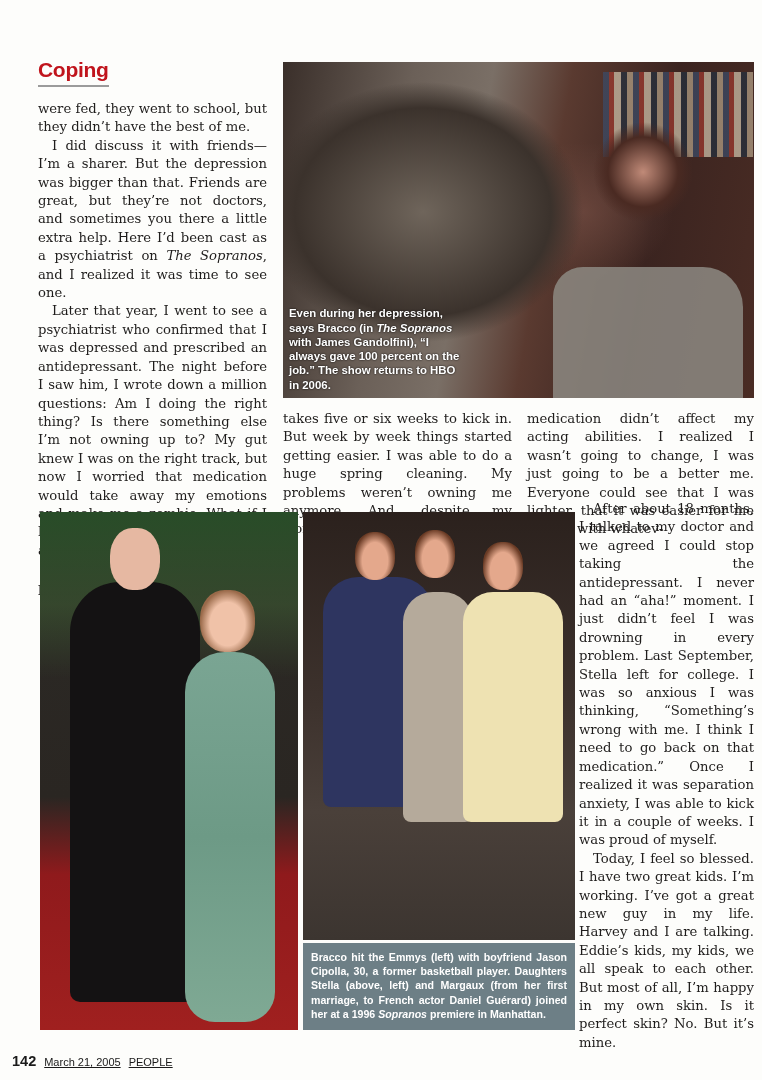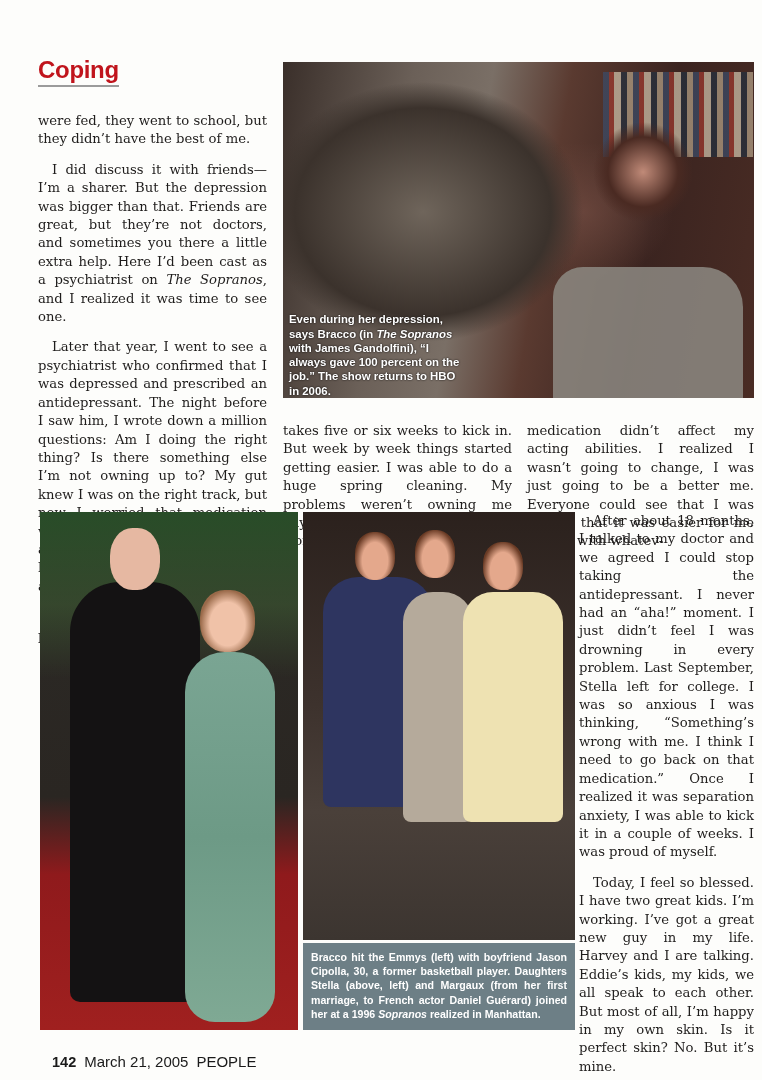--- a/index.html
+++ b/index.html
@@ -2,29 +2,29 @@
 <html><head>
   <meta charset="utf-8">
   <style>
     * { box-sizing: border-box; margin: 0; padding: 0; }
     html, body { width: 762px; height: 1080px; background: #fdfdfb; overflow: hidden; }
     body { position: relative; font-family: "DejaVu Serif", serif; color: #1d1b1a; }
 
     .section-head {
       position: absolute; left: 38px; top: 56px;
       font-family: "Liberation Sans", sans-serif; font-weight: bold;
-      font-size: 24px; color: #c0141c; letter-spacing: -0.3px;
+      font-size: 21px; color: #c0141c; letter-spacing: -0.3px;
       border-bottom: 2px solid #9b9b9b; line-height: 28px; padding-bottom: 1px;
     }
 
     .col {
       position: absolute; font-size: 13.2px; line-height: 18.4px;
       text-align: justify; color: #1f1d1c;
     }
-    .col p { text-indent: 14px; margin-top: 12px; }
+    .col p { text-indent: 14px; }
     .col p.noindent { text-indent: 0; }
     .col i { font-style: italic; }
 
     #col1 { left: 38px; top: 100px; width: 229px; }
     #col2 { left: 283px; top: 410px; width: 229px; }
     #col3top { left: 527px; top: 410px; width: 227px; }
     #col3 { left: 579px; top: 500px; width: 175px; }
 
     .photo { position: absolute; overflow: hidden; }
     #photo-top {
@@ -38,21 +38,21 @@
       background: repeating-linear-gradient(90deg, #3a4c6a 0 6px, #a23b30 6px 11px, #d6c8b0 11px 18px, #23303f 18px 24px, #b8a58a 24px 30px);
       opacity: 0.7; }
     .chair { position: absolute; left: 270px; top: 205px; width: 190px; height: 131px;
       background: #8d8a82; border-radius: 30px 40px 0 0; opacity: 0.85; }
     .man { position: absolute; left: 0; top: 20px; width: 300px; height: 260px;
       background: radial-gradient(ellipse 160px 130px at 140px 130px, #6f655b, #3b322c 80%, transparent 100%); }
     .woman { position: absolute; left: 300px; top: 60px; width: 120px; height: 180px;
       background: radial-gradient(ellipse 50px 50px at 60px 50px, #c08a78, #4a2a22 70%, transparent 100%); }
 
     .overlay-caption {
-      position: absolute; left: 6px; bottom: 0; width: 176px;
+      position: absolute; left: 6px; bottom: 6px; width: 176px;
       font-family: "Liberation Sans", sans-serif; font-weight: bold;
       font-size: 11.4px; line-height: 14.3px; color: #ffffff;
       text-shadow: 0 0 2px #000;
     }
     .overlay-caption i { font-style: italic; }
 
     #photo-left {
       left: 40px; top: 512px; width: 258px; height: 518px;
       background:
         linear-gradient(180deg, rgba(40,80,40,0.9) 0%, rgba(60,90,50,0.6) 18%, transparent 32%),
@@ -85,24 +85,24 @@
       position: absolute; left: 303px; top: 943px; width: 272px; height: 87px;
       background: #6d7f86; padding: 7px 8px;
       font-family: "Liberation Sans", sans-serif; font-weight: bold;
       font-size: 10.6px; line-height: 14.2px; color: #ffffff; text-align: justify;
     }
     #caption-box i { font-style: italic; }
 
     .folio {
       position: absolute; left: 12px; top: 1053px;
       font-family: "Liberation Sans", sans-serif; color: #1a1a1a;
-      display: flex; align-items: baseline; gap: 8px; margin-left: 40px;
+      display: flex; align-items: baseline; gap: 8px;
     }
     .folio .pg { font-weight: bold; font-size: 14.5px; }
-    .folio .dt { font-size: 15px; }
+    .folio .dt { font-size: 11px; text-decoration: underline; }
   </style>
 </head>
 <body>
 
 <h1 class="section-head">Coping</h1>
 
 <div class="col" id="col1">
   <p class="noindent">were fed, they went to school, but they didn’t have the best of me.</p>
   <p><span>I did discuss it with friends—I’m a sharer. But the depression was bigger than that. Friends are great, but they’re not doctors, and sometimes you there a little extra help. Here I’d been cast as a psychiatrist on </span><i>The Sopranos</i><span>, and I realized it was time to see one.</span></p>
   <p>Later that year, I went to see a psychiatrist who confirmed that I was depressed and prescribed an antidepressant. The night before I saw him, I wrote down a million questions: Am I doing the right thing? Is there something else I’m not owning up to? My gut knew I was on the right track, but now I worried that medication would take away my emotions and make me a zombie. What if I had to stay on it forever? I’m an actor; I need my emotions!</p>
@@ -140,19 +140,19 @@
   <div class="girl1"></div>
   <div class="girl2"></div>
   <div class="girl3"></div>
   <div class="heads">
     <span style="left:52px; top:20px;"></span>
     <span style="left:112px; top:18px;"></span>
     <span style="left:180px; top:30px;"></span>
   </div>
 </div>
 
-<div id="caption-box"><span>Bracco hit the Emmys (left) with boyfriend Jason Cipolla, 30, a former basketball player. Daughters Stella (above, left) and Margaux (from her first marriage, to French actor Daniel Guérard) joined her at a 1996 </span><i>Sopranos</i><span> realized in Manhattan.</span></div>
+<div id="caption-box"><span>Bracco hit the Emmys (left) with boyfriend Jason Cipolla, 30, a former basketball player. Daughters Stella (above, left) and Margaux (from her first marriage, to French actor Daniel Guérard) joined her at a 1996 </span><i>Sopranos</i><span> premiere in Manhattan.</span></div>
 
 <div class="folio">
   <span class="pg">142</span>
   <span class="dt">March 21, 2005</span>
   <span class="dt">PEOPLE</span>
 </div>
 
 </body></html>

